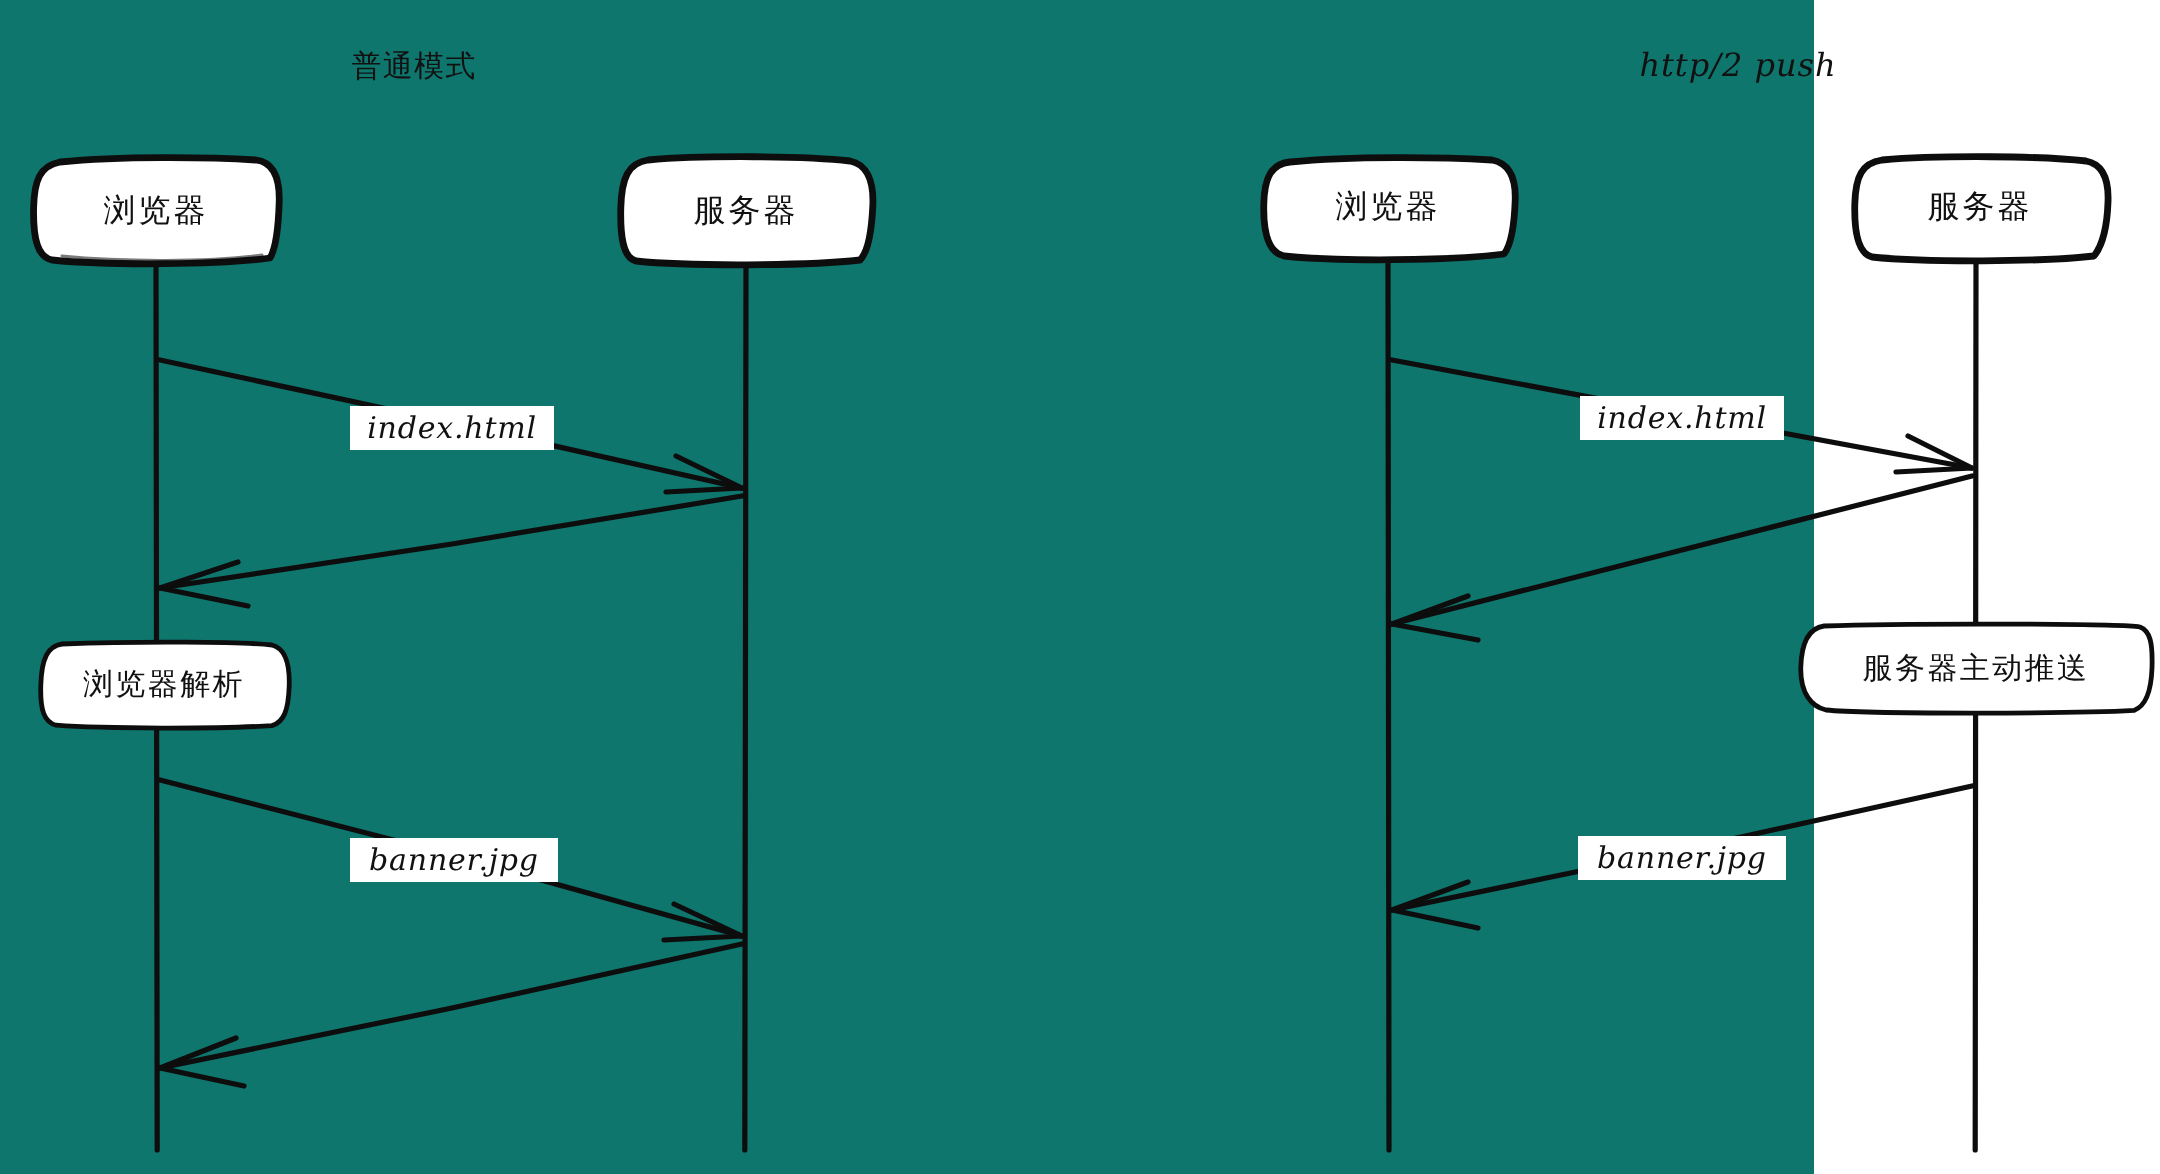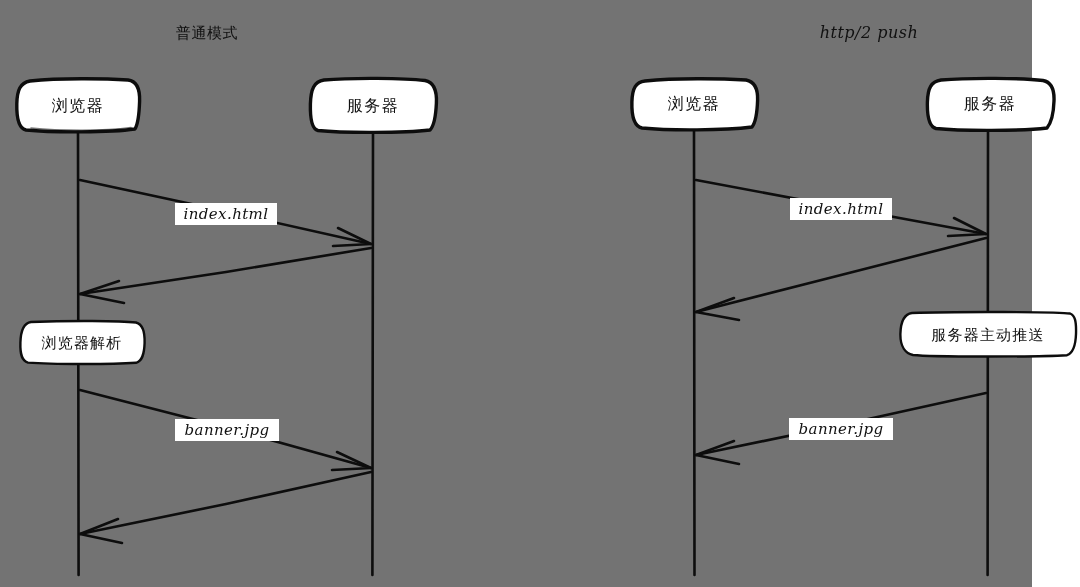--- a/index.html
+++ b/index.html
@@ -8,23 +8,23 @@
     background: #ffffff;
   }
   body {
     width: 1080px;
     height: 587px;
     font-family: "Liberation Sans", sans-serif;
     overflow: hidden;
   }
   #stage {
     position: relative;
-    width: 1032px;
+    width: 907px;
     height: 587px;
-    background: #737373;
+    background: #0f766e;
   }
   #diagram-svg {
     position: absolute;
     left: 0;
     top: 0;
     width: 1080px;
     height: 587px;
     display: block;
   }
   .panel-title {

